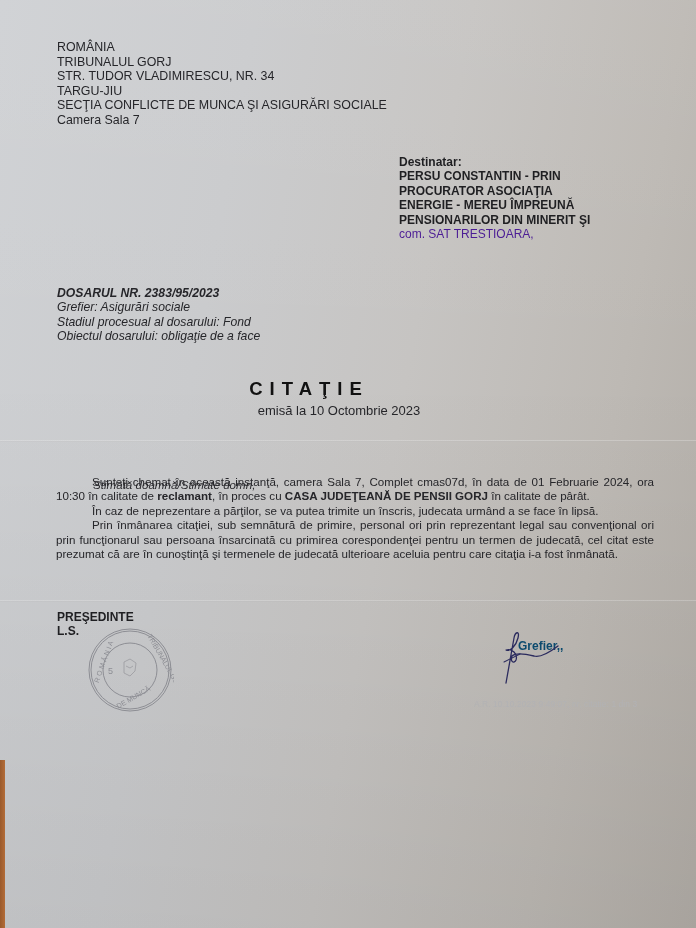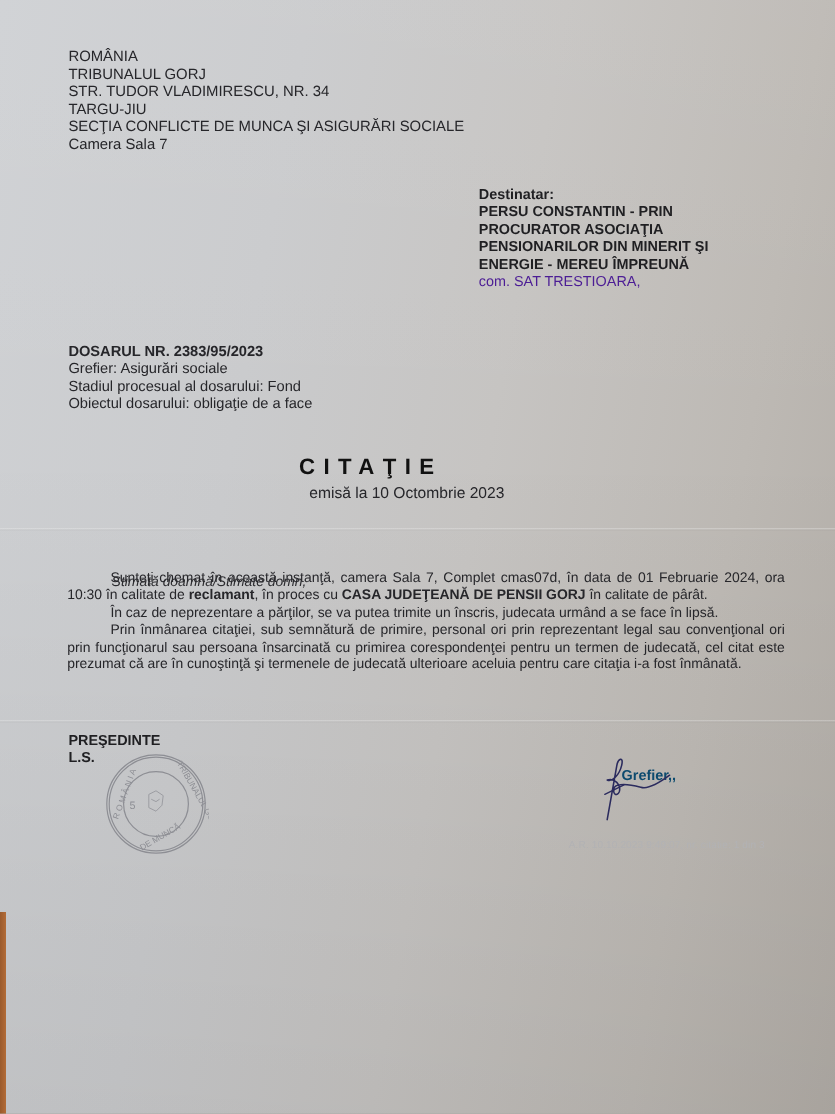--- a/index.html
+++ b/index.html
@@ -63,20 +63,21 @@
     }
     .dest-block div { white-space: nowrap; }
     .bold { font-weight: bold; }
     .dest-addr { color: #4c1d95; }
     .case-block {
       left: 57px;
       top: 286px;
       font-size: 12.2px;
       line-height: 14.4px;
       color: #26262a;
+      font-style: italic;
     }
     .case-block div { white-space: nowrap; }
     .title {
       left: 0;
       width: 604px;
       top: 378px;
       text-align: center;
       font-size: 18.5px;
       font-weight: bold;
       letter-spacing: 7px;
@@ -166,22 +167,22 @@
   <div>STR. TUDOR VLADIMIRESCU, NR. 34</div>
   <div>TARGU-JIU</div>
   <div>SECŢIA CONFLICTE DE MUNCA ŞI ASIGURĂRI SOCIALE</div>
   <div>Camera Sala 7</div>
 </div>
 
 <div class="abs dest-block">
   <div class="bold">Destinatar:</div>
   <div class="bold">PERSU CONSTANTIN - PRIN</div>
   <div class="bold">PROCURATOR ASOCIAŢIA</div>
+  <div class="bold">ENERGIE - MEREU ÎMPREUNĂ</div>
   <div class="bold">PENSIONARILOR DIN MINERIT ŞI</div>
-  <div class="bold">ENERGIE - MEREU ÎMPREUNĂ</div>
   <div class="dest-addr">com. SAT TRESTIOARA,</div>
 </div>
 
 <div class="abs case-block">
   <div class="bold">DOSARUL NR. 2383/95/2023</div>
   <div>Grefier: Asigurări sociale</div>
   <div>Stadiul procesual al dosarului: Fond</div>
   <div>Obiectul dosarului: obligaţie de a face</div>
 </div>
 

